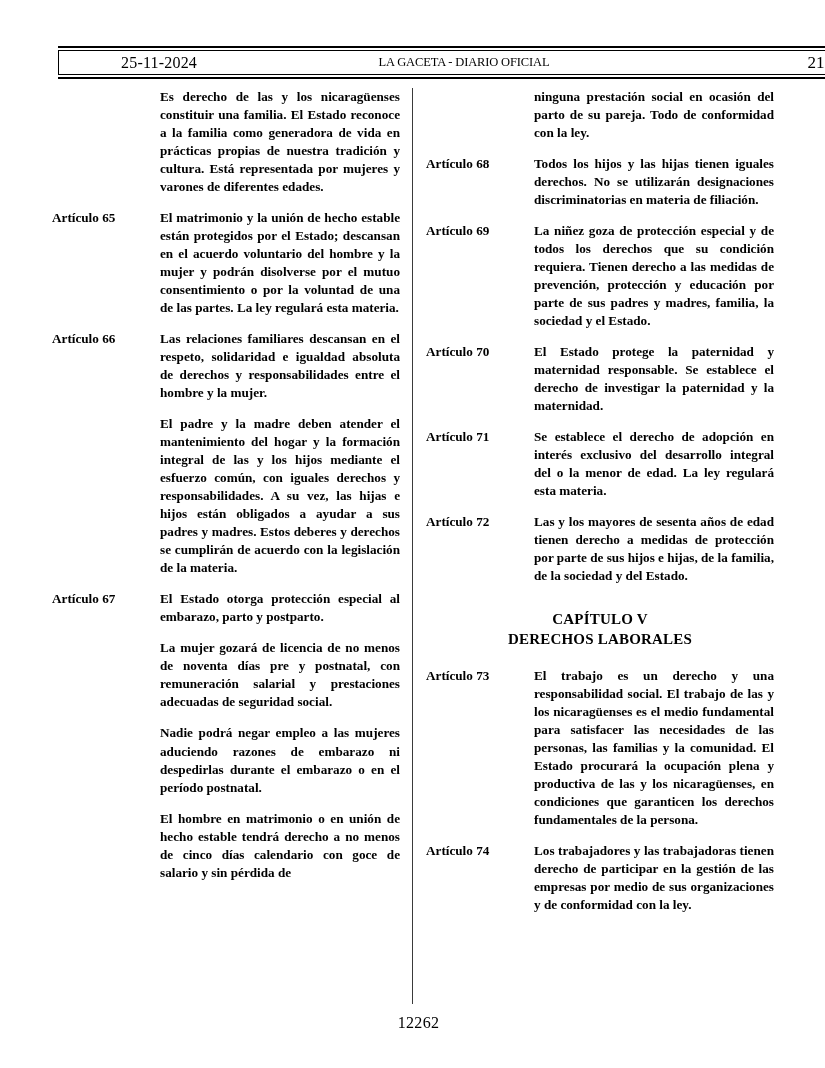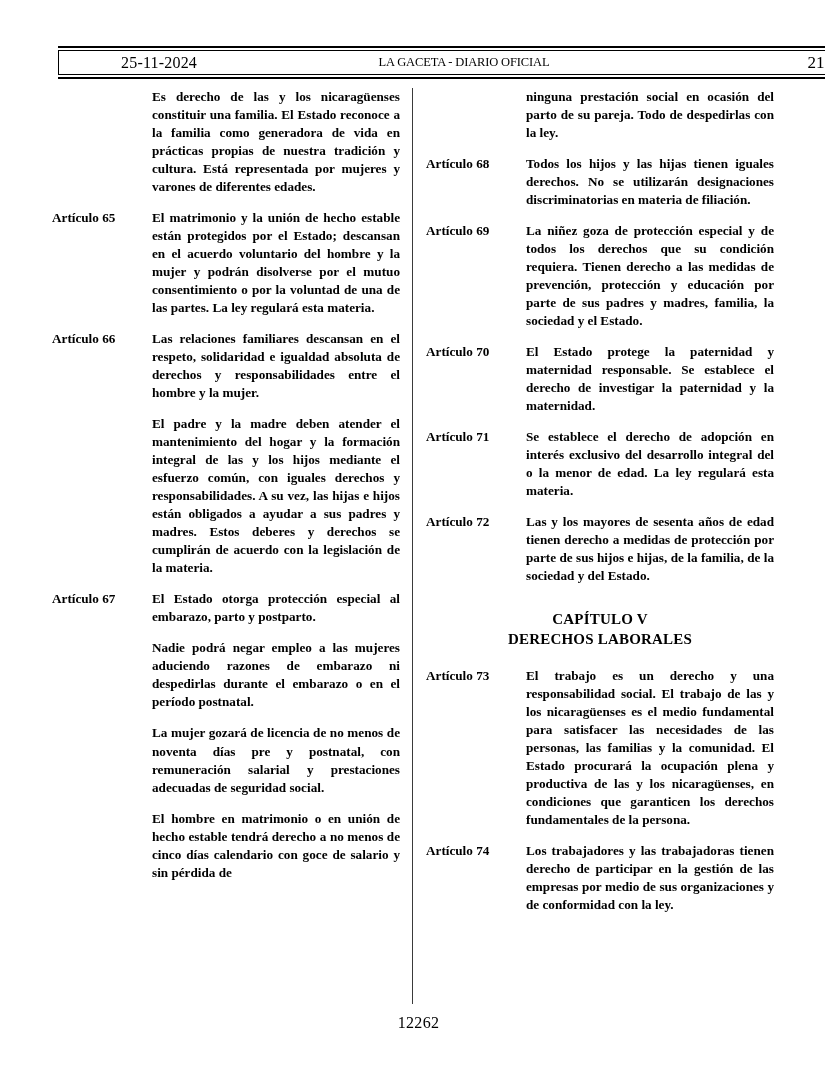--- a/index.html
+++ b/index.html
@@ -112,21 +112,21 @@
   }
   .art-body {
     flex: 1 1 auto;
   }
   .para {
     font-weight: bold;
     font-size: 13.2px;
     line-height: 1.365;
     text-align: justify;
     text-justify: inter-word;
-    margin: 0 0 13px 4px;
+    margin: 0 0 13px 12px;
     hyphens: none;
   }
   .para:last-child { margin-bottom: 0; }
   .para.cont { }
 
   
   .art.nolabel .art-label { visibility: hidden; }
 
   
   .chapter {
@@ -188,34 +188,34 @@
           <div class="art-label">Artículo 66</div>
           <div class="art-body">
             <p class="para">Las relaciones familiares descansan en el respeto, solidaridad e igualdad absoluta de derechos y responsabilidades entre el hombre y la mujer.</p>
             <p class="para cont">El padre y la madre deben atender el mantenimiento del hogar y la formación integral de las y los hijos mediante el esfuerzo común, con iguales derechos y responsabilidades. A su vez, las hijas e hijos están obligados a ayudar a sus padres y madres. Estos deberes y derechos se cumplirán de acuerdo con la legislación de la materia.</p>
           </div>
         </div>
         <div class="art">
           <div class="art-label">Artículo 67</div>
           <div class="art-body">
             <p class="para">El Estado otorga protección especial al embarazo, parto y postparto.</p>
+            <p class="para cont">La mujer gozará de licencia de no menos de noventa días pre y postnatal, con remuneración salarial y prestaciones adecuadas de seguridad social.</p>
             <p class="para cont">Nadie podrá negar empleo a las mujeres aduciendo razones de embarazo ni despedirlas durante el embarazo o en el período postnatal.</p>
-            <p class="para cont">La mujer gozará de licencia de no menos de noventa días pre y postnatal, con remuneración salarial y prestaciones adecuadas de seguridad social.</p>
             <p class="para cont">El hombre en matrimonio o en unión de hecho estable tendrá derecho a no menos de cinco días calendario con goce de salario y sin pérdida de</p>
           </div>
         </div>
       </div>
 
     <div class="divider"></div>
 
     <div class="col col-right" id="col-right">
         <div class="art nolabel">
           <div class="art-label"></div>
           <div class="art-body">
-            <p class="para">ninguna prestación social en ocasión del parto de su pareja. Todo de despedirlas con la ley.</p>
+            <p class="para">ninguna prestación social en ocasión del parto de su pareja. Todo de conformidad con la ley.</p>
           </div>
         </div>
         <div class="art">
           <div class="art-label">Artículo 68</div>
           <div class="art-body">
             <p class="para">Todos los hijos y las hijas tienen iguales derechos. No se utilizarán designaciones discriminatorias en materia de filiación.</p>
           </div>
         </div>
         <div class="art">
           <div class="art-label">Artículo 69</div>

